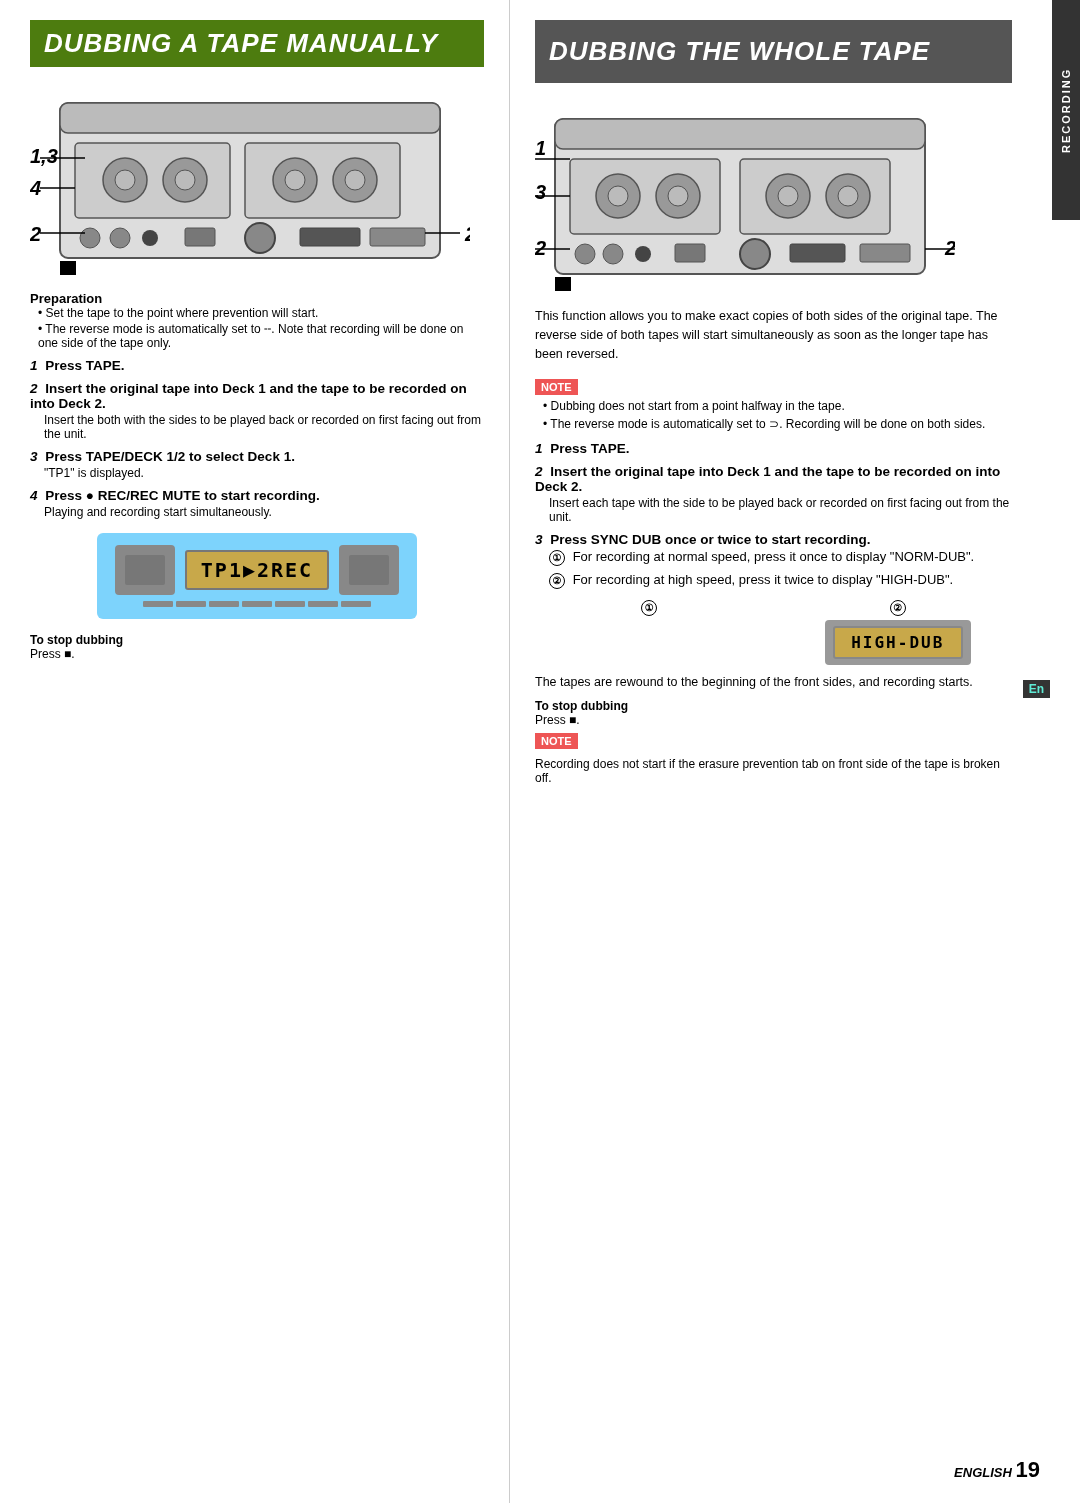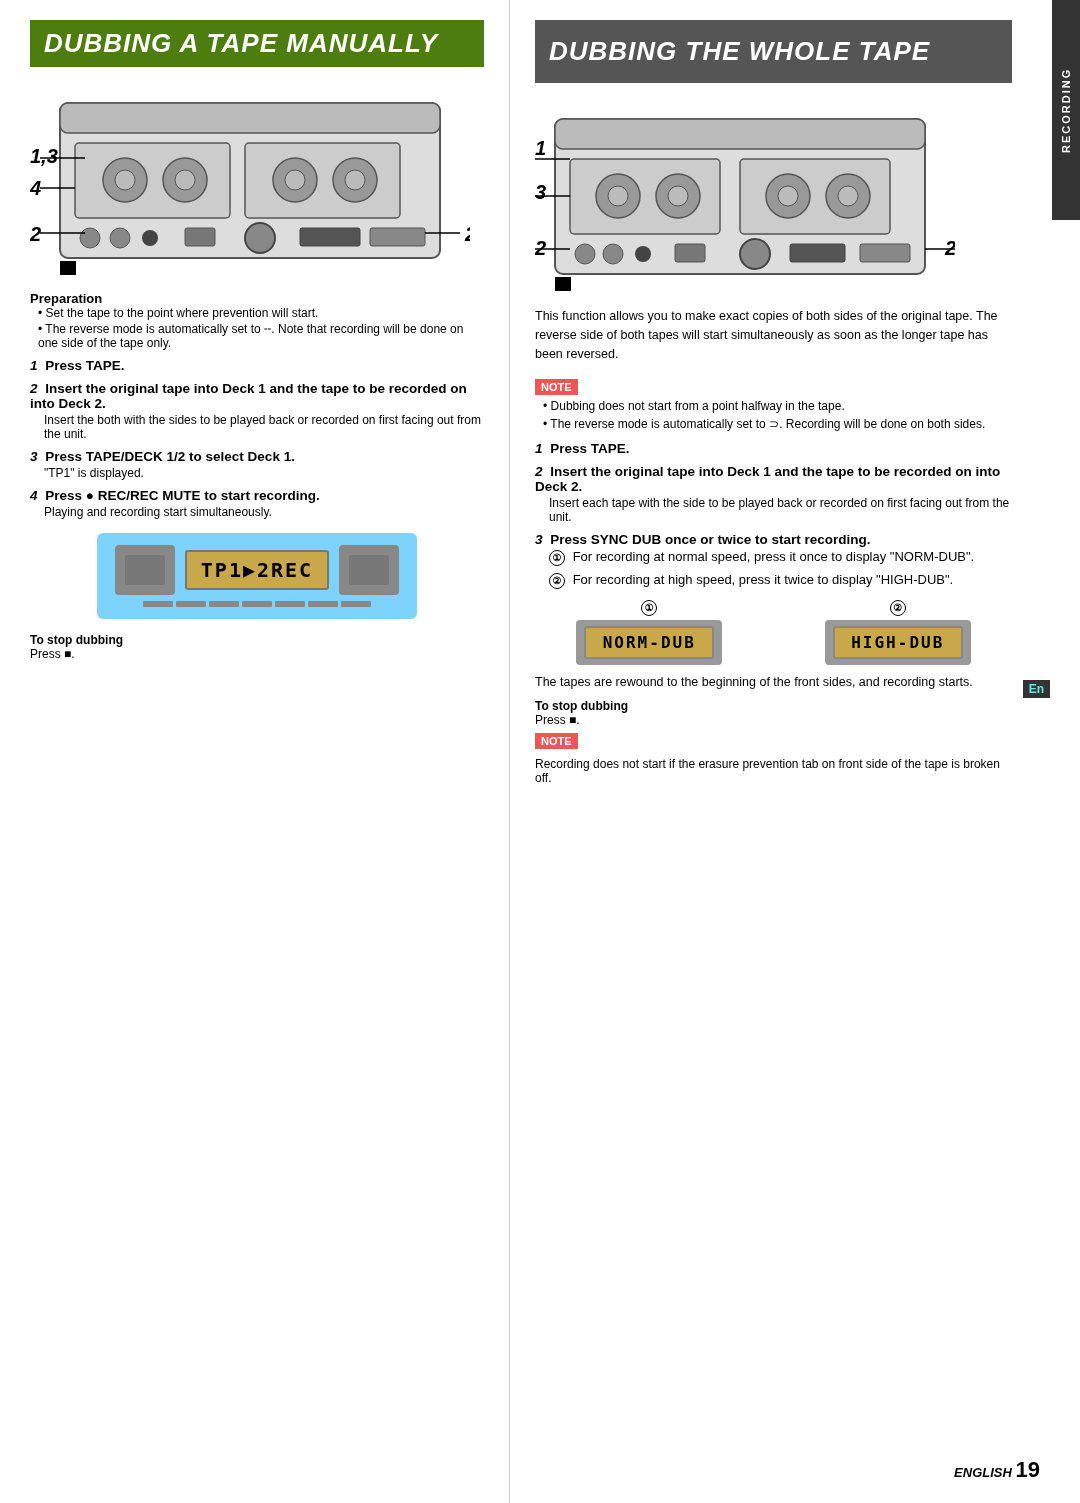--- a/index.html
+++ b/index.html
@@ -486,23 +486,20 @@
         <span>For recording at normal speed, press it once to display "NORM-DUB".</span>
       </div>
       <div class="sub-step">
         <span class="circle-num">②</span>
         <span>For recording at high speed, press it twice to display "HIGH-DUB".</span>
       </div>
 
       <div class="dual-display">
         <div class="display-item">
           <div><span class="display-item-num">①</span></div>
-          <div class="mini-display-outer">
-            <div class="mini-display">NORM-DUB</div>
-          </div>
         </div>
         <div class="display-item">
           <div><span class="display-item-num">②</span></div>
           <div class="mini-display-outer">
             <div class="mini-display">HIGH-DUB</div>
           </div>
         </div>
       </div>
     </div>
 

